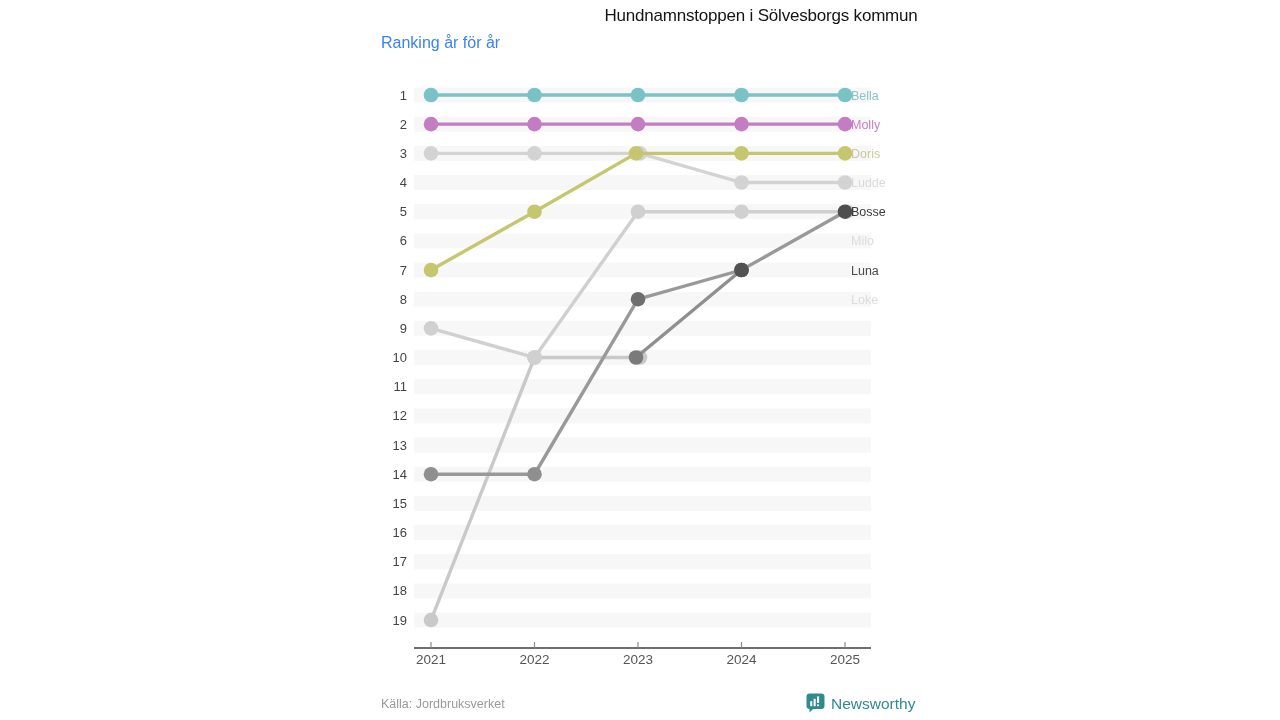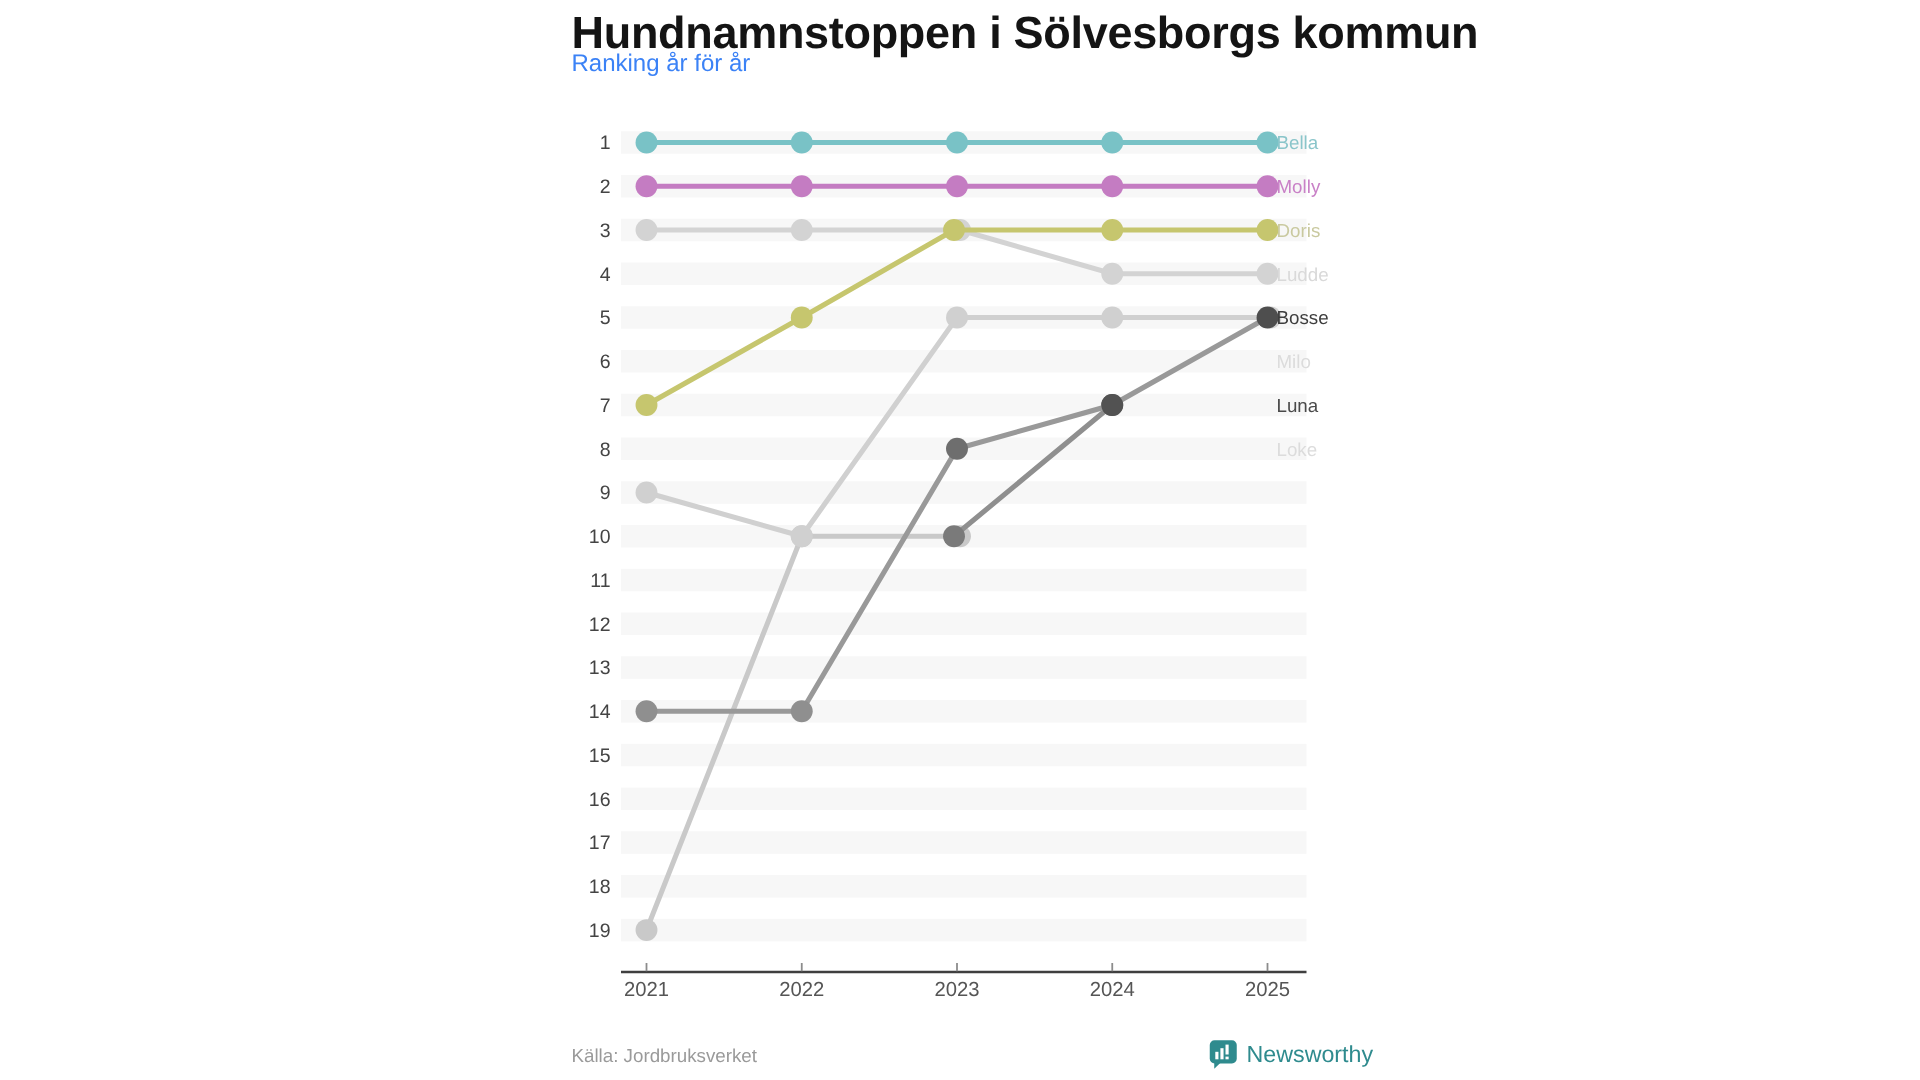--- a/index.html
+++ b/index.html
@@ -2,21 +2,21 @@
 <html><head>
 <meta charset="utf-8">
 <style>
   html,body{margin:0;padding:0;}
   body{
     width:1280px;height:720px;position:relative;background:#ffffff;
     font-family:"Liberation Sans","DejaVu Sans",sans-serif;overflow:hidden;
   }
   .page-title{
     position:absolute;left:381px;top:6px;width:760px;
-    font-size:30px;font-weight:700;color:#141414;letter-spacing:-0.2px;
+    font-size:17px;font-weight:400;color:#141414;letter-spacing:-0.2px;text-align:center;
   }
   .page-subtitle{
     position:absolute;left:381px;top:34px;
     font-size:16px;color:#3b82f6;
   }
   .chart-wrap{position:absolute;left:370px;top:60px;width:560px;height:625px;}
   .footer-source{
     position:absolute;left:381px;top:697px;font-size:12.5px;color:#9a9a9a;
   }
   .brand{

